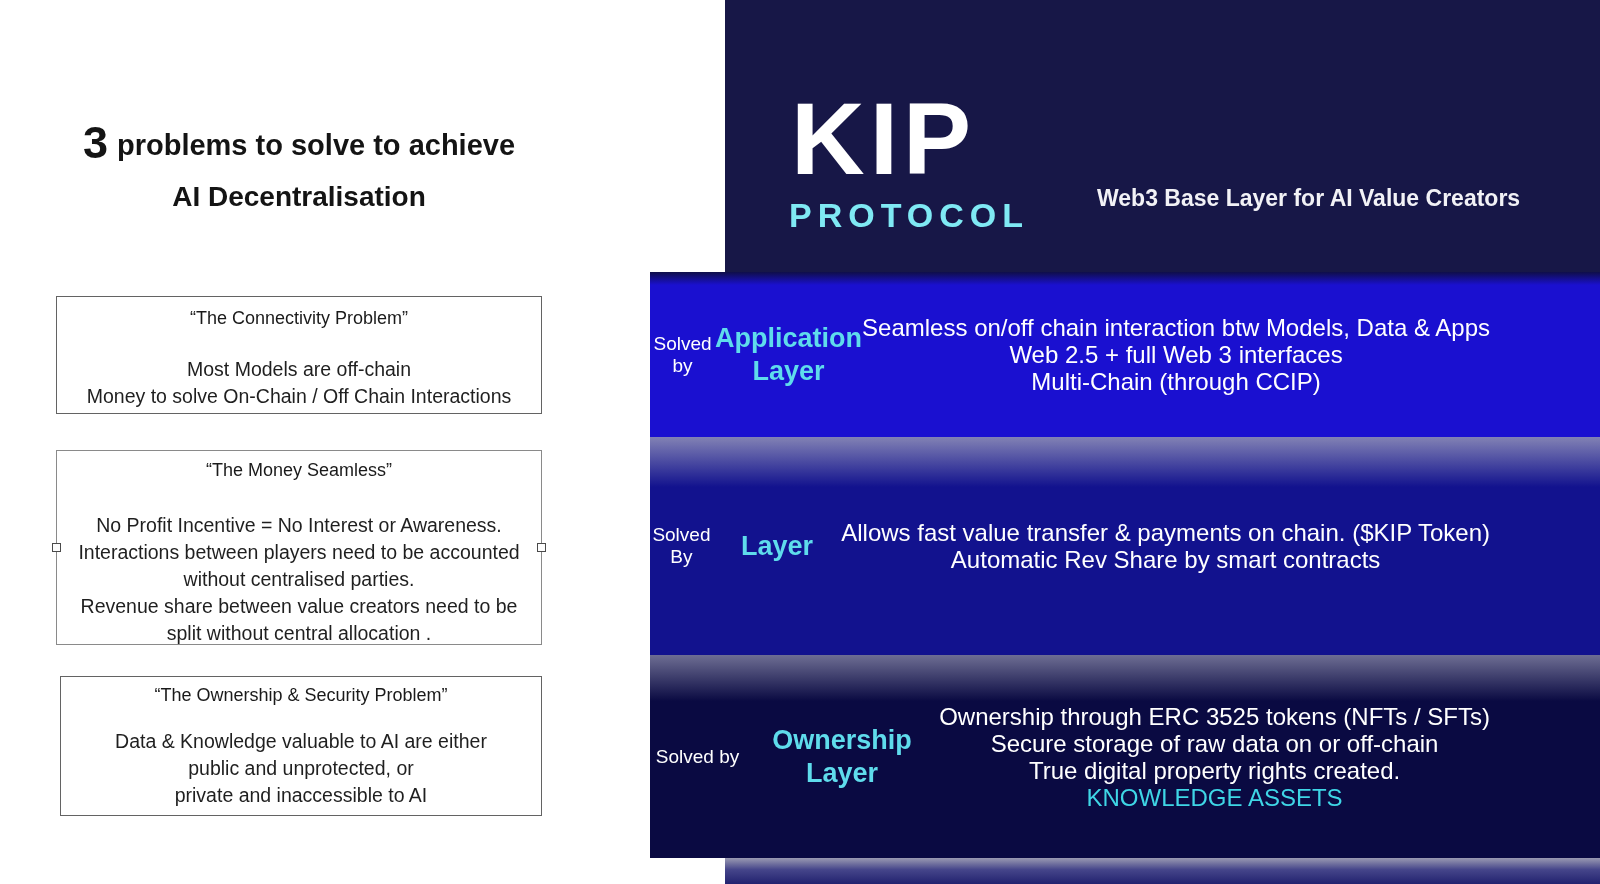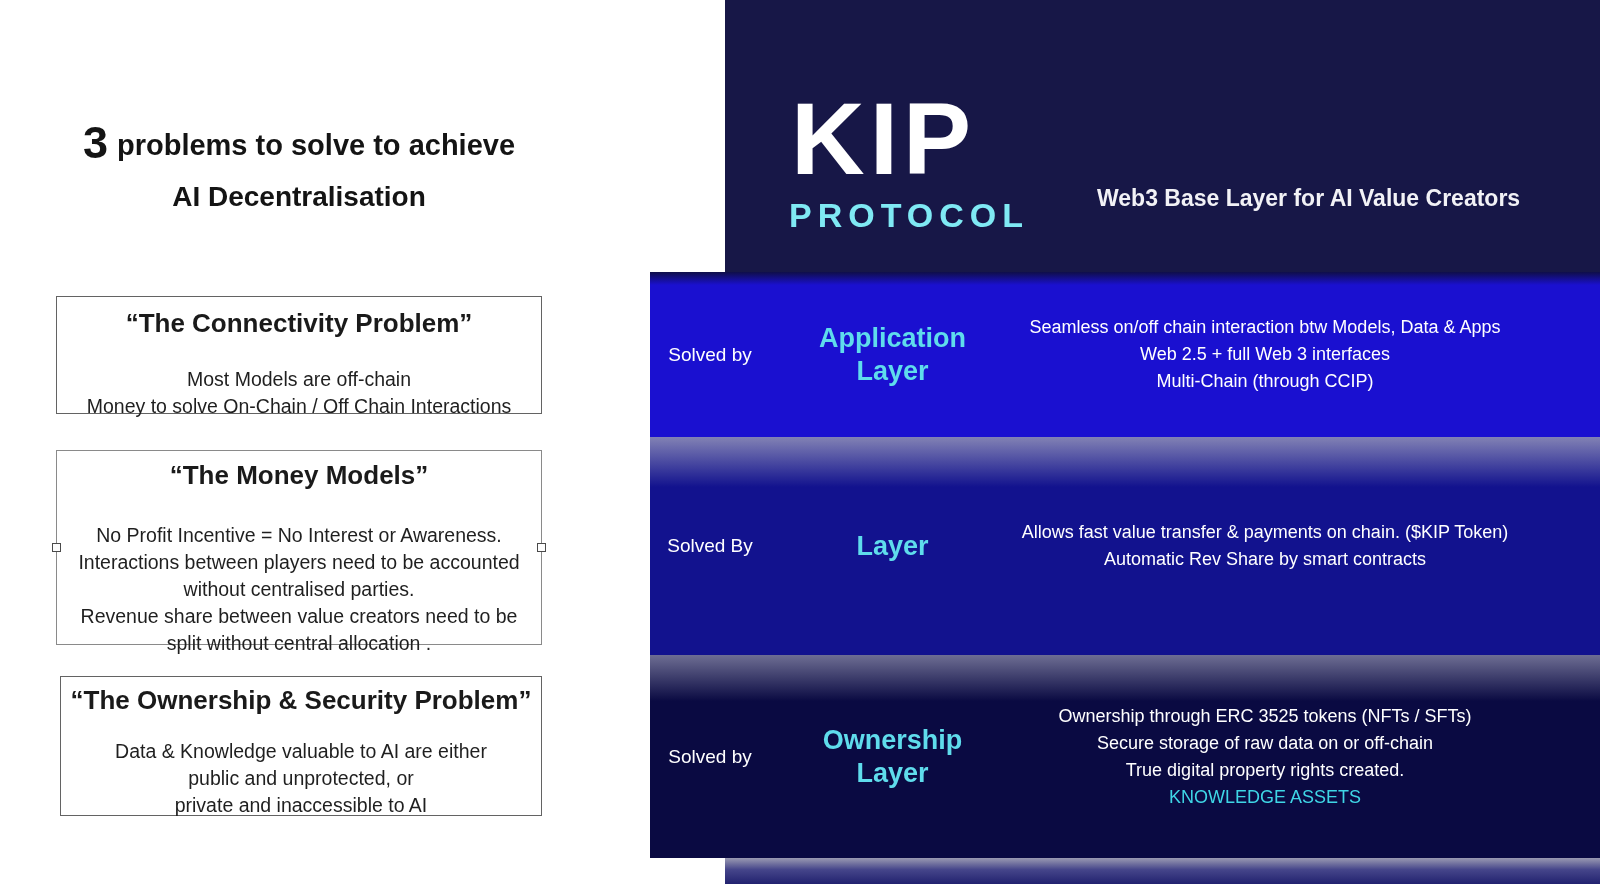--- a/index.html
+++ b/index.html
@@ -17,21 +17,21 @@
   .title-main{font-size:29px;}
   .title-line2{font-size:28px;margin-top:6px;}
   .problem-box{
     position:absolute;left:56px;width:486px;box-sizing:border-box;
     border:1px solid #636363;background:#fff;
     display:flex;flex-direction:column;align-items:center;
   }
   .box-connectivity{top:296px;height:118px;}
   .box-money{top:450px;height:195px;border-color:#8a8a8a;}
   .box-ownership{top:676px;height:140px;left:60px;width:482px;}
-  .box-heading{font-weight:700;font-size:26px;white-space:nowrap;}
+  .box-heading{font-weight:400;font-size:18px;white-space:nowrap;}
   .box-connectivity .box-heading{margin-top:11px;margin-bottom:27px;}
   .box-money .box-heading{margin-top:9px;margin-bottom:31px;}
   .box-ownership .box-heading{margin-top:8px;margin-bottom:22px;}
   .box-line{font-size:19.5px;line-height:27px;white-space:nowrap;color:#1f1f1f;}
   .handle{
     position:absolute;width:9px;height:9px;background:#fdfdfd;
     border:1.5px solid #4a4a4a;box-sizing:border-box;top:calc(50% - 5px);
   }
   .handle-left{left:-5px;}
   .handle-right{right:-5px;}
@@ -67,23 +67,23 @@
   .row-ownership{height:203px;background:#0a0a42;}
   .row-ownership::before{height:46px;
     background:linear-gradient(180deg,rgba(148,148,178,0.72),rgba(148,148,178,0));}
   .solved{width:120px;text-align:center;color:#fff;font-size:19px;position:relative;}
   .layer-title{
     width:245px;text-align:center;color:#5fdcec;font-weight:700;
     font-size:27px;line-height:1.22;position:relative;
   }
   .layer-title span{display:block;}
   .desc{
-    flex:1;margin-right:85px;position:relative;
+    flex:1;margin-right:110px;position:relative;
     display:flex;flex-direction:column;align-items:center;
-    color:#fff;font-size:18px;line-height:27px;
+    color:#fff;font-size:24px;line-height:27px;
   }
   .desc div{white-space:nowrap;}
   .desc .highlight{color:#3fd6e6;font-weight:400;}
   
   .next-band{
     position:absolute;left:725px;top:858px;width:875px;height:26px;
     background:linear-gradient(180deg,#9a9ab2 0%,#45458a 45%,#22226f 100%);
   }
 </style>
 </head>
@@ -98,21 +98,21 @@
     <div class="title-line2">AI Decentralisation</div>
   </div>
 
   <div class="problem-box box-connectivity">
     <div class="box-heading">“The Connectivity Problem”</div>
     <div class="box-line">Most Models are off-chain</div>
     <div class="box-line">Money to solve On-Chain / Off Chain Interactions</div>
   </div>
 
   <div class="problem-box box-money">
-    <div class="box-heading">“The Money Models”</div>
+    <div class="box-heading">“The Money Seamless”</div>
     <div class="box-line">No Profit Incentive = No Interest or Awareness.</div>
     <div class="box-line">Interactions between players need to be accounted</div>
     <div class="box-line">without centralised parties.</div>
     <div class="box-line">Revenue share between value creators need to be</div>
     <div class="box-line">split without central allocation .</div>
     <div class="handle handle-left"></div>
     <div class="handle handle-right"></div>
   </div>
 
   <div class="problem-box box-ownership">

